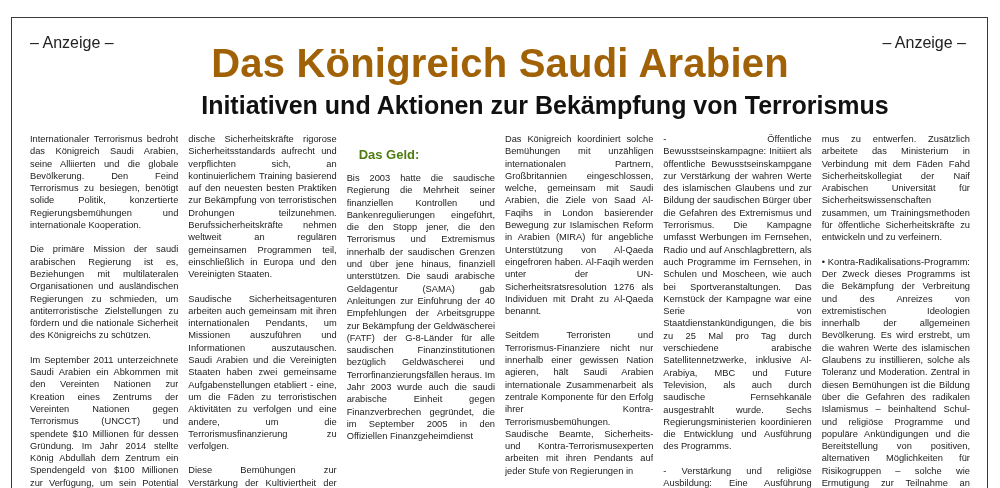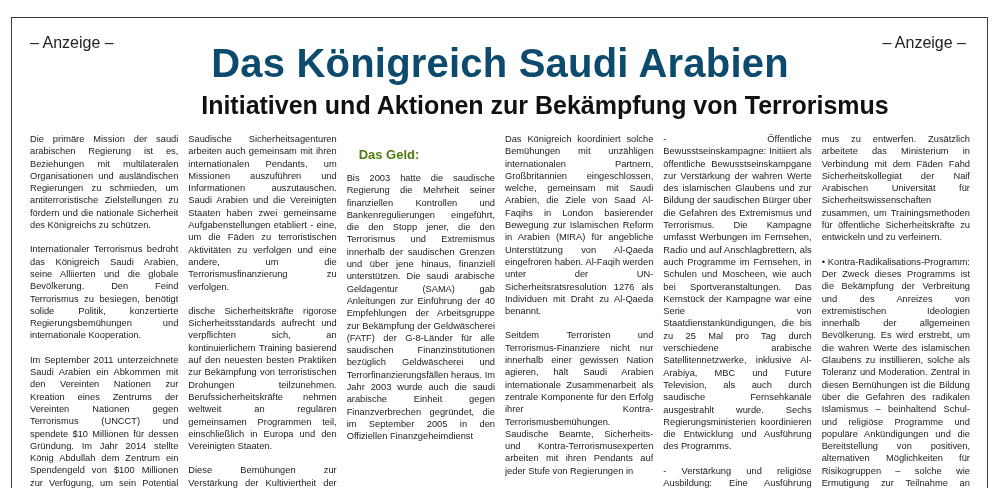--- a/index.html
+++ b/index.html
@@ -1,48 +1,48 @@
 <!DOCTYPE html>
 <html><head>
 <meta charset="utf-8">
 <style>
   html, body { margin:0; padding:0; background:#ffffff; }
   body { width:1000px; height:488px; overflow:hidden; position:relative; font-family:"Liberation Sans", sans-serif; color:#1a1a1a; }
   .frame { position:absolute; left:11px; top:17px; width:977px; height:480px; border:1.5px solid #3a3a3a; border-bottom:none; box-sizing:border-box; }
   .tag { position:absolute; top:34px; font-size:16px; color:#222;text-align:right; }
   .tag.left { left:30px; }
   .tag.right { right:34px; }
-  .title { position:absolute; top:40px; left:0; width:1000px; text-align:center; font-size:40px; font-weight:bold; letter-spacing:0.2px; color:#0c4a6e; line-height:46px; }
+  .title { position:absolute; top:40px; left:0; width:1000px; text-align:center; font-size:40px; font-weight:bold; letter-spacing:0.2px; color:#a16207; line-height:46px; }
   .subtitle { position:absolute; top:90px; left:0; width:1000px; text-align:center; font-size:25px; font-weight:bold; color:#111; line-height:30px; }
   .columns { position:absolute; top:133px; left:30px; width:940px; height:360px; display:flex; gap:10px; }
   .col { flex:1; font-size:9.3px; line-height:12.3px; text-align:justify; color:#222; overflow:hidden; }
   .col p { margin:0 0 12px 0; }
   .col h3 { margin:14px 0 10px 12px; font-size:13px; line-height:15px; font-weight:bold; color:#4d7c0f; text-align:left; }
   .u { }
 </style>
 </head>
 <body>
 
 <div class="frame"></div>
 
 <div class="tag left">– Anzeige –</div>
 <div class="tag right">– Anzeige –</div>
 
 <h1 class="title" style="margin:0;">Das Königreich Saudi Arabien</h1>
 <h2 class="subtitle" style="margin:0;padding-left:45px;">Initiativen und Aktionen zur Bekämpfung von Terrorismus</h2>
 
 <div class="columns">
   <div class="col">
+    <p>Internationaler Terrorismus bedroht das Königreich Saudi Arabien, seine Alliierten und die globale Bevölkerung. Den Feind Terrorismus zu besiegen, benötigt solide Politik, konzertierte Regierungsbemühungen und internationale Kooperation.</p>
     <p>Die primäre Mission der saudi arabischen Regierung ist es, Beziehungen mit multilateralen Organisationen und ausländischen Regierungen zu schmieden, um antiterroristische Zielstellungen zu fördern und die nationale Sicherheit des Königreichs zu schützen.</p>
-    <p>Internationaler Terrorismus bedroht das Königreich Saudi Arabien, seine Alliierten und die globale Bevölkerung. Den Feind Terrorismus zu besiegen, benötigt solide Politik, konzertierte Regierungsbemühungen und internationale Kooperation.</p>
     <p>Im September 2011 unterzeichnete Saudi Arabien ein Abkommen mit den Vereinten Nationen zur Kreation eines Zentrums der Vereinten Nationen gegen Terrorismus (UNCCT) und spendete $10 Millionen für dessen Gründung. Im Jahr 2014 stellte König Abdullah dem Zentrum ein Spendengeld von $100 Millionen zur Verfügung, um sein Potential und die Effektivität zur Bekämpfung des Terrorismus in helfenden Ländern zu verstärken.</p>
   </div>
   <div class="col">
+    <p>dische Sicherheitskräfte rigorose Sicherheitsstandards aufrecht und verpflichten sich, an kontinuierlichem Training basierend auf den neuesten besten Praktiken zur Bekämpfung von terroristischen Drohungen teilzunehmen. Berufssicherheitskräfte nehmen weltweit an regulären gemeinsamen Programmen teil, einschließlich in Europa und den Vereinigten Staaten.</p>
     <p>Saudische Sicherheitsagenturen arbeiten auch gemeinsam mit ihren internationalen Pendants, um Missionen auszuführen und Informationen auszutauschen. Saudi Arabien und die Vereinigten Staaten haben zwei gemeinsame Aufgabenstellungen etabliert - eine, um die Fäden zu terroristischen Aktivitäten zu verfolgen und eine andere, um die Terrorismusfinanzierung zu verfolgen.</p>
-    <p>dische Sicherheitskräfte rigorose Sicherheitsstandards aufrecht und verpflichten sich, an kontinuierlichem Training basierend auf den neuesten besten Praktiken zur Bekämpfung von terroristischen Drohungen teilzunehmen. Berufssicherheitskräfte nehmen weltweit an regulären gemeinsamen Programmen teil, einschließlich in Europa und den Vereinigten Staaten.</p>
     <p>Diese Bemühungen zur Verstärkung der Kultiviertheit der menschlichen Ressourcen von Saudi Arabien haben den Einsatz von neuen Technologien, welche zum Schutz des Königreiches beitragen, ergänzt.</p>
   </div>
   <div class="col">
     <h3>
       <span>Das Geld:</span><br>
     </h3>
     <p>Bis 2003 hatte die saudische Regierung die Mehrheit seiner finanziellen Kontrollen und Bankenregulierungen eingeführt, die den Stopp jener, die den Terrorismus und Extremismus innerhalb der saudischen Grenzen und über jene hinaus, finanziell unterstützen. Die saudi arabische Geldagentur (SAMA) gab Anleitungen zur Einführung der 40 Empfehlungen der Arbeitsgruppe zur Bekämpfung der Geldwäscherei (FATF) der G-8-Länder für alle saudischen Finanzinstitutionen bezüglich Geldwäscherei und Terrorfinanzierungsfällen heraus. Im Jahr 2003 wurde auch die saudi arabische Einheit gegen Finanzverbrechen gegründet, die im September 2005 in den Offiziellen Finanzgeheimdienst</p>
   </div>
   <div class="col">
     <p>Das Königreich koordiniert solche Bemühungen mit unzähligen internationalen Partnern, Großbritannien eingeschlossen, welche, gemeinsam mit Saudi Arabien, die Ziele von Saad Al-Faqihs in London basierender Bewegung zur Islamischen Reform in Arabien (MIRA) für angebliche Unterstützung von Al-Qaeda eingefroren haben. Al-Faqih werden unter der UN-Sicherheitsratsresolution 1276 als Individuen mit Draht zu Al-Qaeda benannt.</p>

